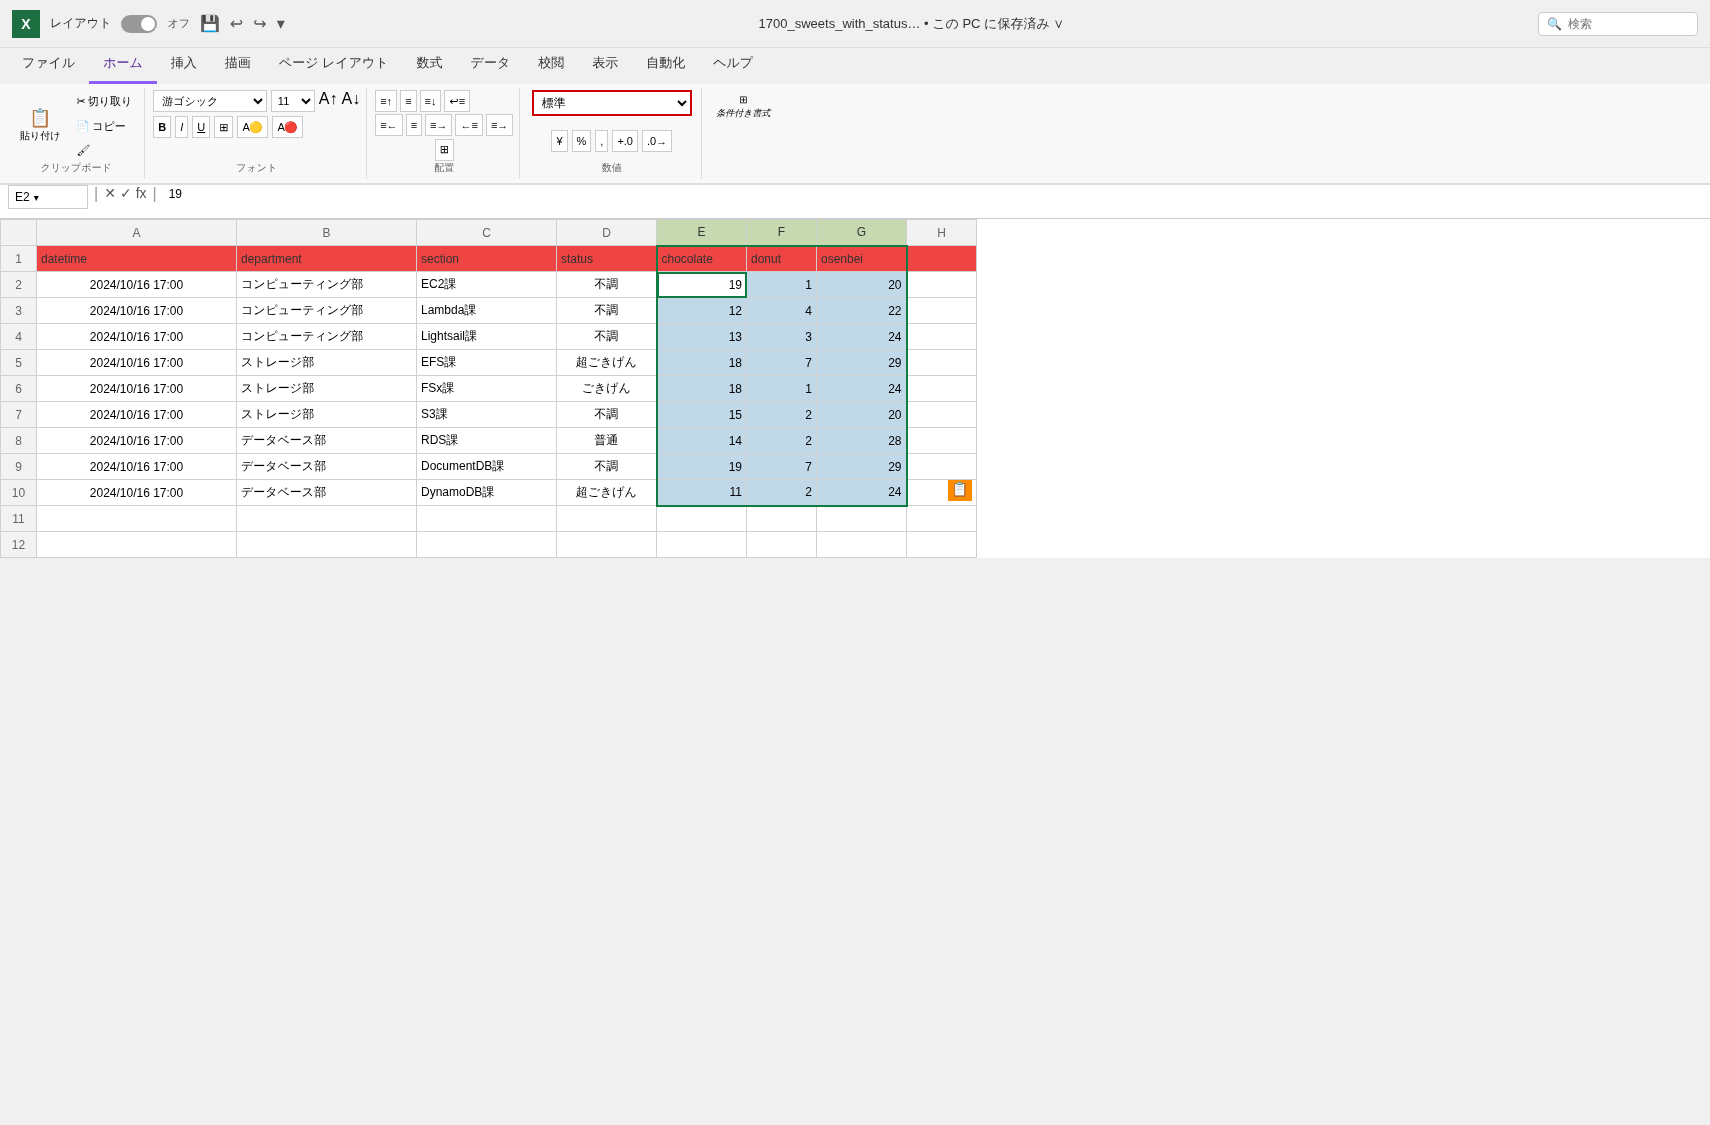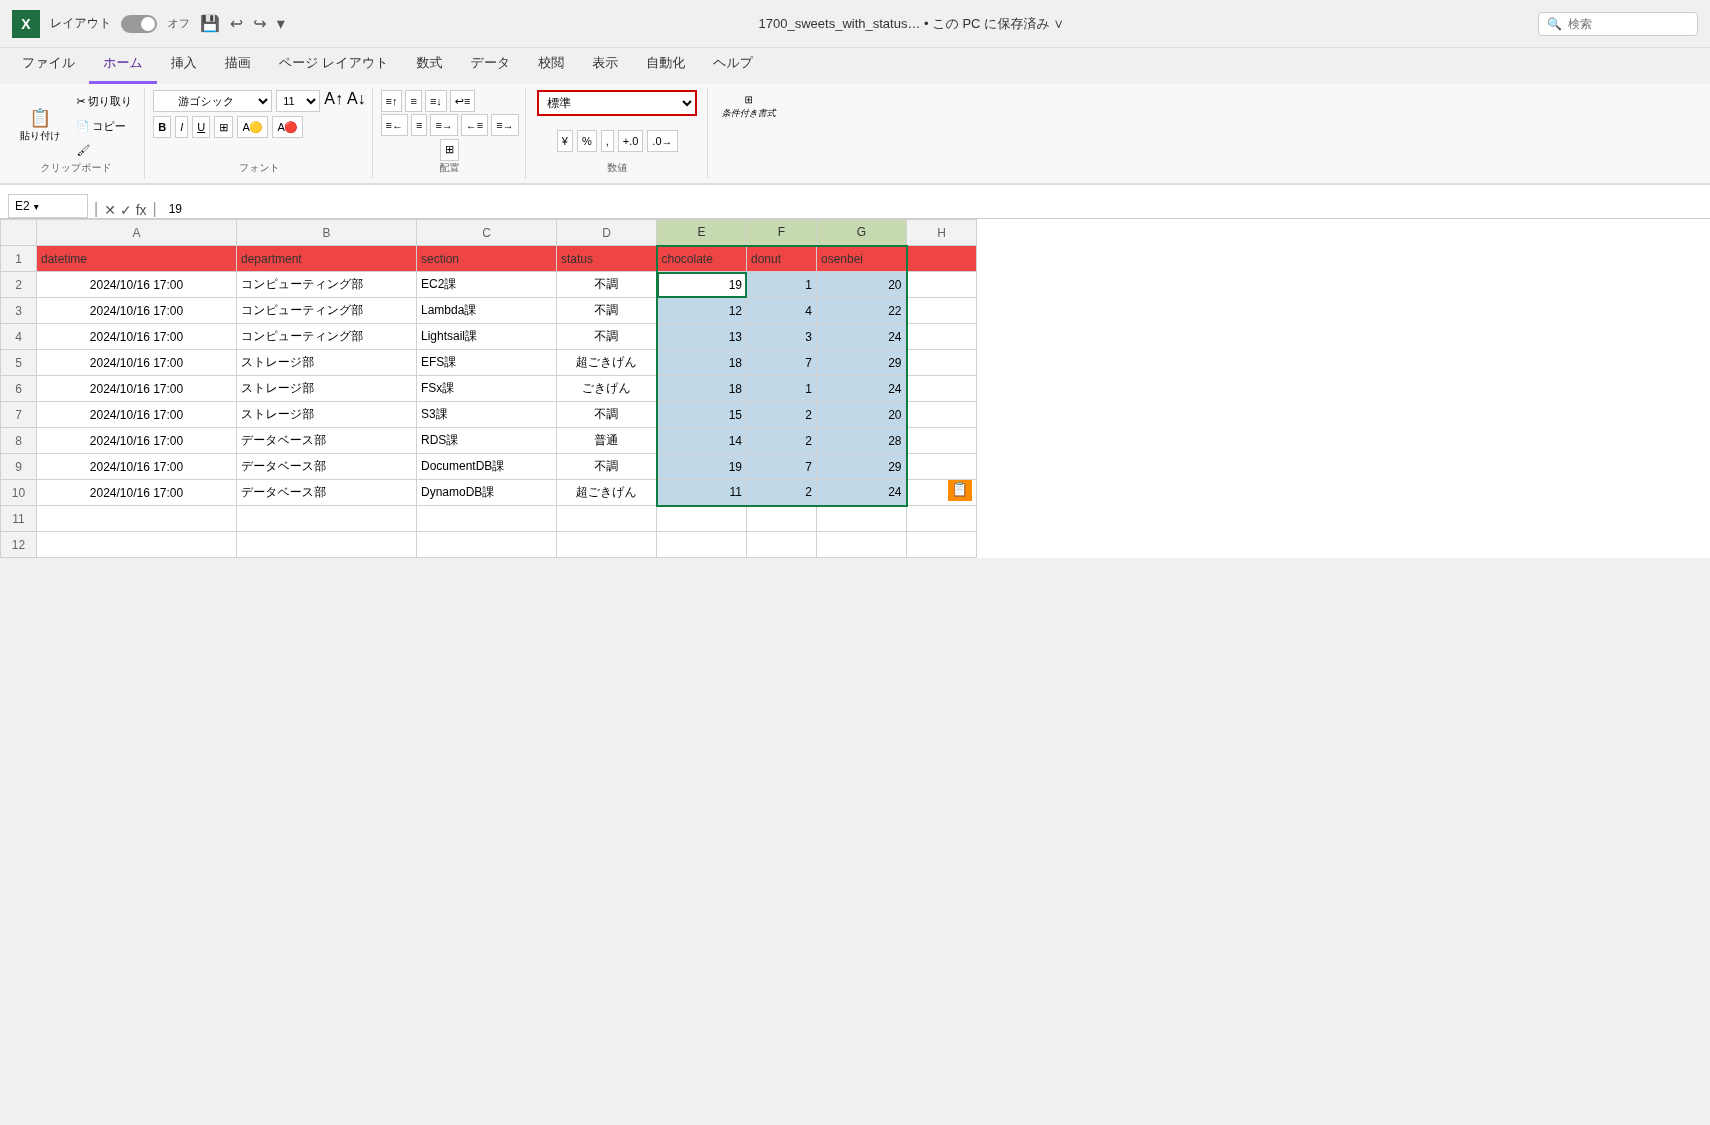--- a/index.html
+++ b/index.html
@@ -89,21 +89,21 @@
       font-size: 10px; gap: 2px; min-width: 32px;
     }
     .ribbon-btn-icon { font-size: 18px; line-height: 1; }
 
     
     .font-group { min-width: 220px; }
     .font-group .top-row { display: flex; gap: 4px; width: 100%; margin-bottom: 2px; }
     .font-group .bottom-row { display: flex; gap: 4px; align-items: center; width: 100%; }
     .font-select {
       border: 1px solid #ccc; background: white;
-      padding: 2px 20px; font-size: 11px; height: 22px;
+      padding: 2px 4px; font-size: 11px; height: 22px;
       flex: 1;
     }
     .size-select {
       border: 1px solid #ccc; background: white;
       padding: 2px 2px; font-size: 11px; height: 22px;
       width: 44px;
     }
     .small-btn {
       border: 1px solid #ccc; background: white;
       padding: 1px 4px; font-size: 11px; cursor: pointer;
@@ -115,21 +115,21 @@
     
     .numfmt-group { min-width: 180px; }
     .numfmt-select {
       border: 2px solid #cc0000; background: white;
       padding: 2px 4px; font-size: 12px; height: 26px;
       width: 160px; cursor: pointer;
     }
 
     
     .formula-bar {
-      display: flex; align-items: flex-end;
+      display: flex; align-items: flex-start;
       background: white; border-bottom: 1px solid #ccc;
       height: 34px; padding: 0 8px; gap: 6px;
     }
     .cell-ref {
       display: flex; align-items: center;
       border: 1px solid #ccc; padding: 2px 6px;
       font-size: 12px; min-width: 80px; height: 24px;
       background: white;
     }
     .formula-divider { color: #999; font-size: 16px; }

